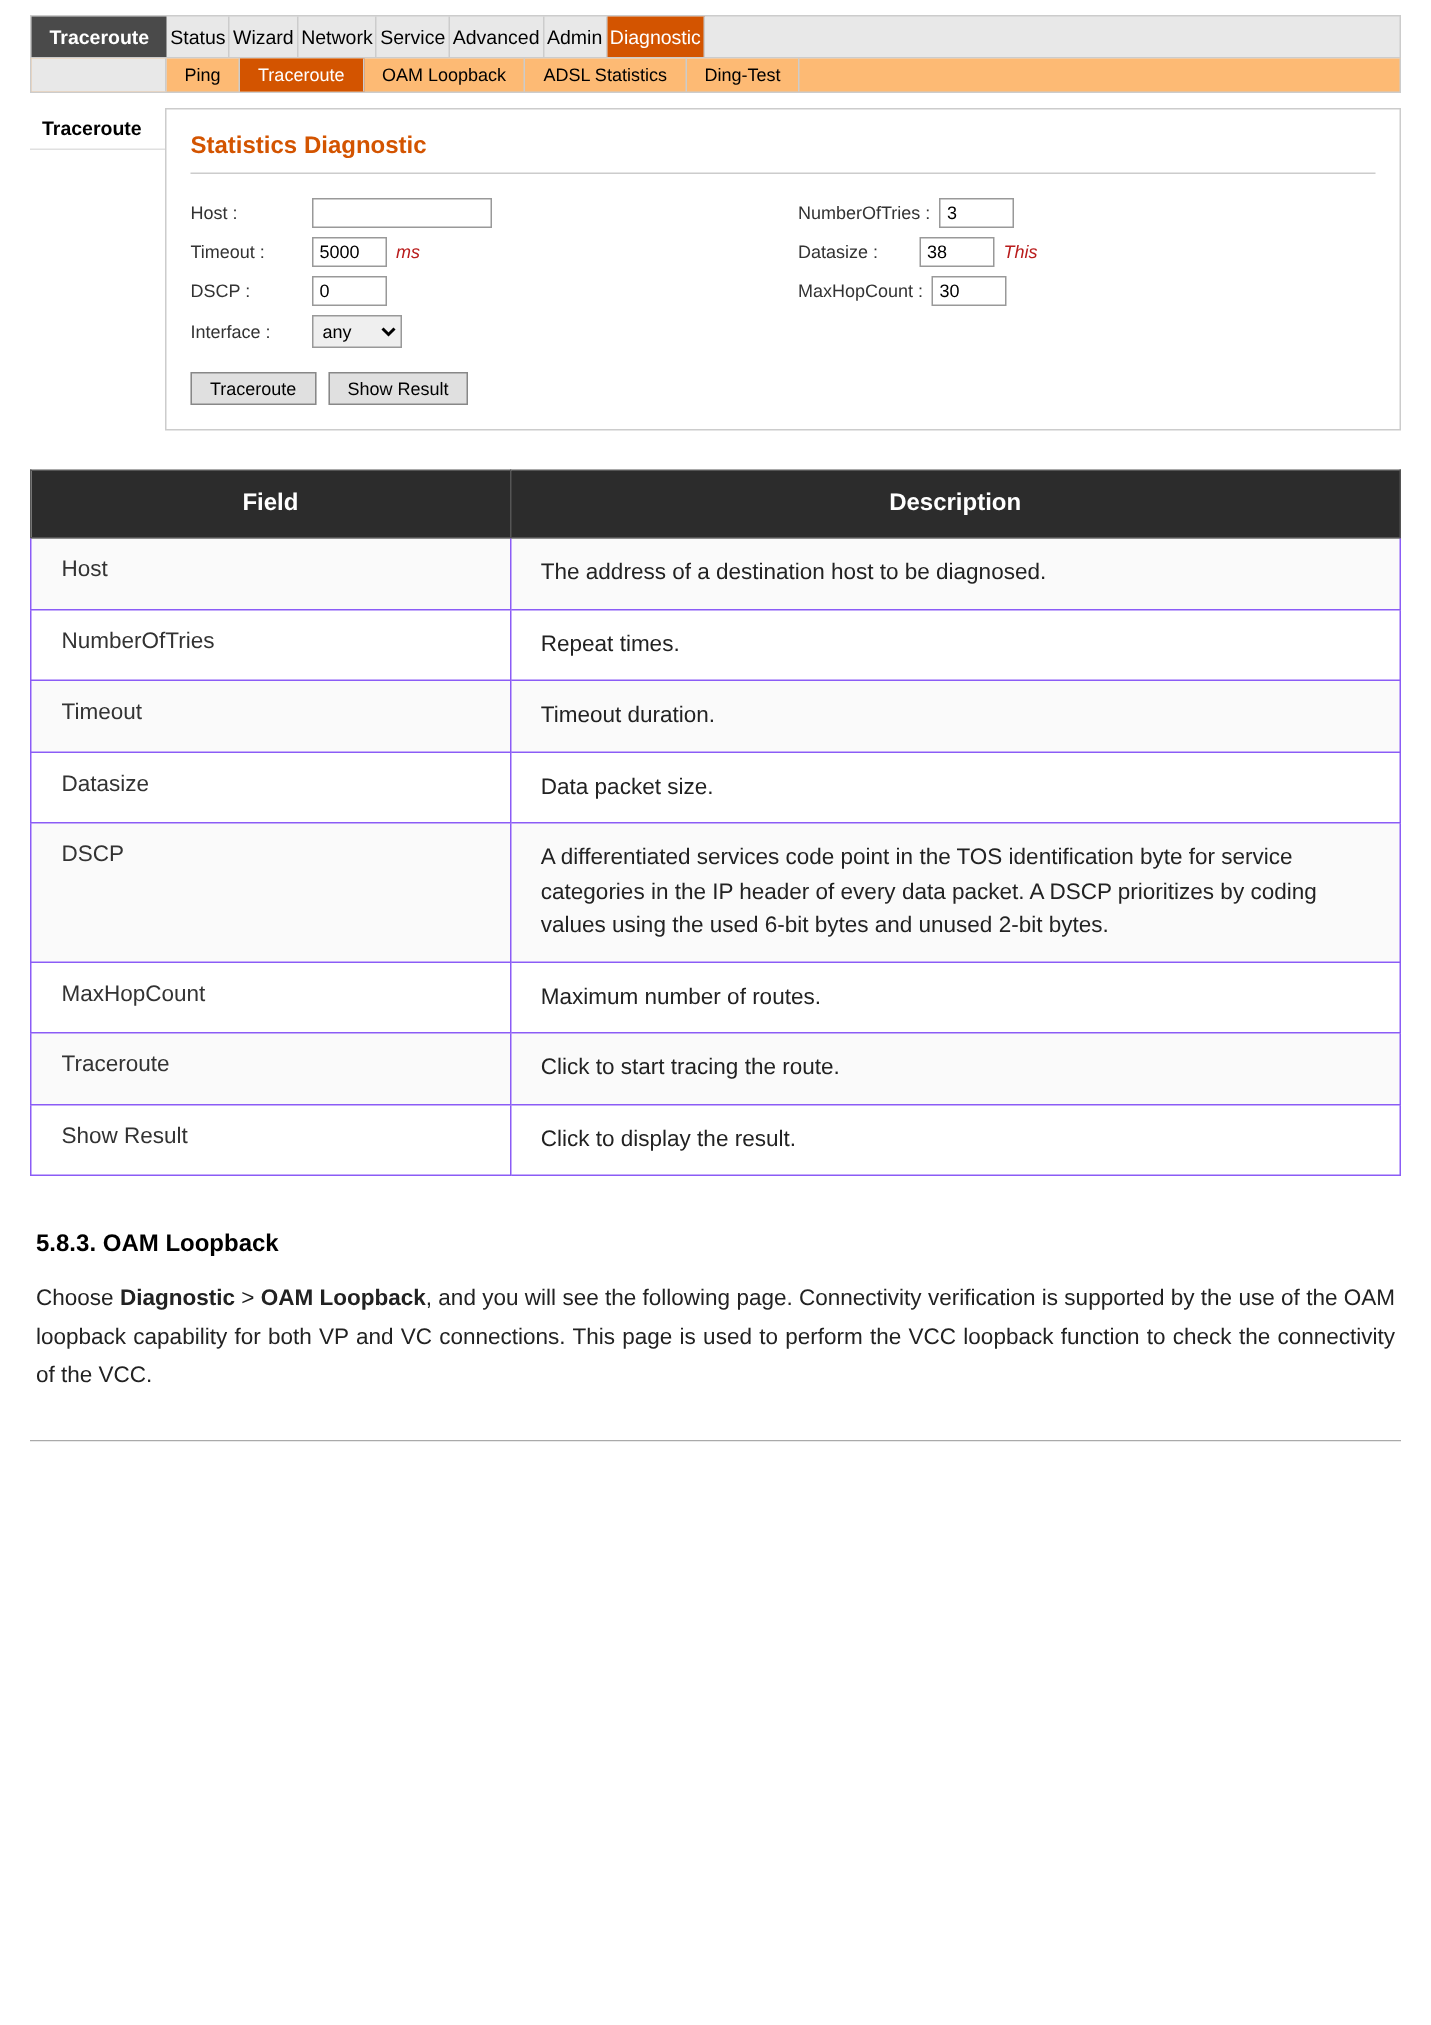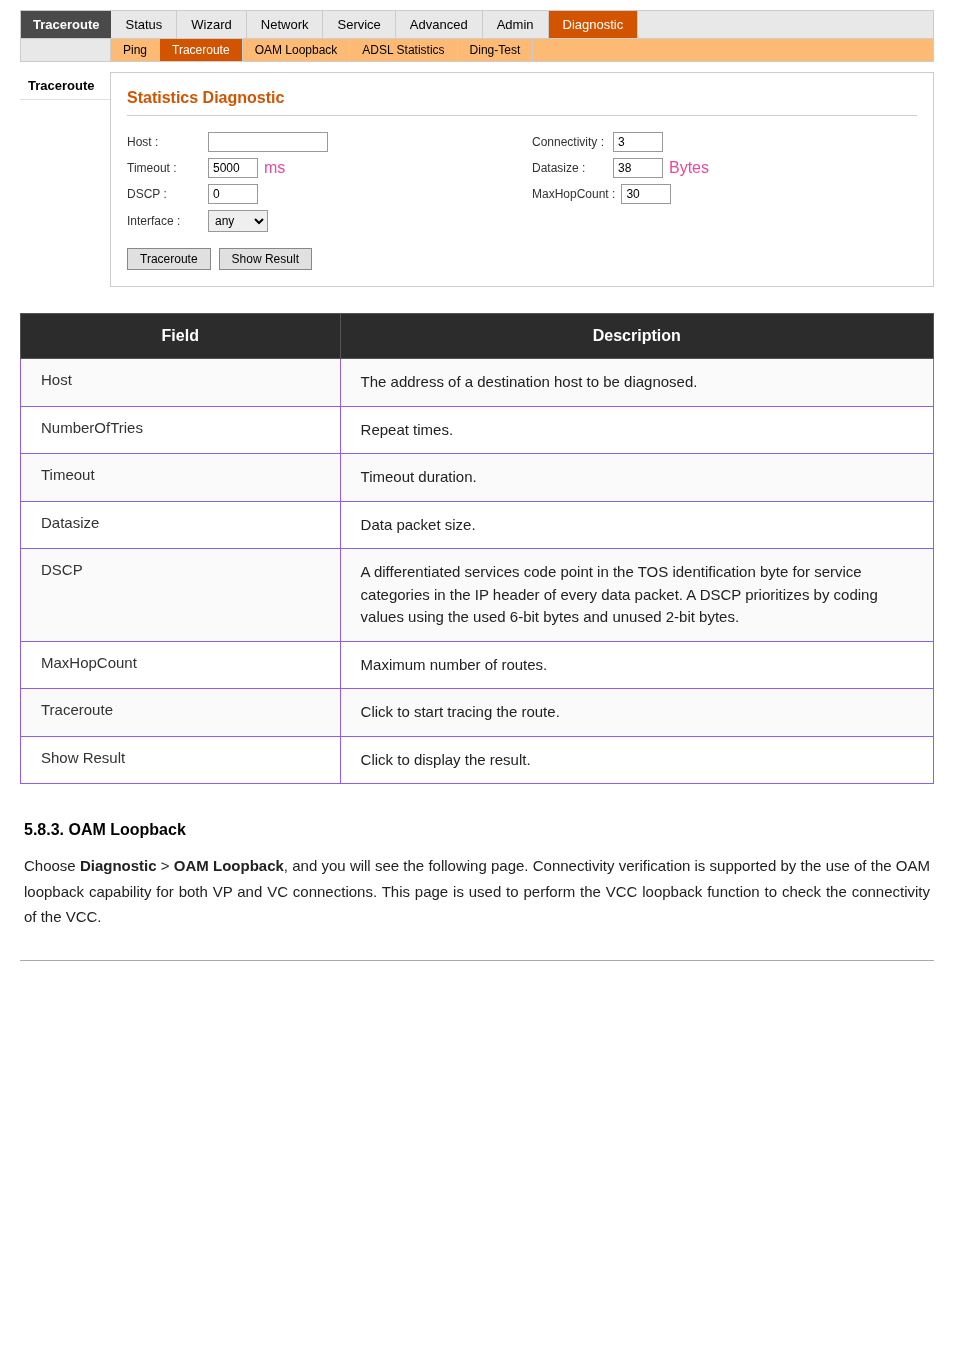--- a/index.html
+++ b/index.html
@@ -29,21 +29,21 @@
       font-size: 13px;
       display: flex;
       align-items: center;
       min-width: 90px;
     }
     .nav-tabs-top {
       display: flex;
       flex: 1;
     }
     .nav-tab-top {
-      padding: 6px 14px;
+      padding: 6px 2px;
       font-size: 13px;
       cursor: pointer;
       color: #000;
       display: flex;
       align-items: center;
       border-right: 1px solid #ccc;
     }
     .nav-tab-top.active {
       background: #d35400;
       color: #fff;
@@ -146,22 +146,23 @@
       font-size: 12px;
       height: 20px;
     }
     .form-input-wide {
       width: 120px;
     }
     .form-input-short {
       width: 50px;
     }
     .form-unit {
-      font-size: 16px;
-      color: #ec4899;
+      font-size: 12px;
+      color: #b91c1c;
+      font-style: italic;
     }
     .form-select {
       border: 1px solid #999;
       font-size: 12px;
       height: 22px;
       padding: 0 2px;
       width: 60px;
     }
     .form-buttons {
       display: flex;
@@ -296,27 +297,27 @@
         <div class="form-row" style="margin-top:6px;">
           <span class="form-label">Interface :</span>
           <select class="form-select">
             <option>any</option>
           </select>
         </div>
       </div>
 
       <div>
         <div class="form-row">
-          <span class="form-label">Connectivity :</span>
+          <span class="form-label">NumberOfTries :</span>
           <input class="form-input form-input-short" type="text" value="3" style="">
         </div>
         <div class="form-row" style="margin-top:6px;">
           <span class="form-label">Datasize :</span>
           <input class="form-input form-input-short" type="text" value="38" style="">
-          <span class="form-unit">Bytes</span>
+          <span class="form-unit">This</span>
         </div>
         <div class="form-row" style="margin-top:6px;">
           <span class="form-label">MaxHopCount :</span>
           <input class="form-input form-input-short" type="text" value="30" style="">
         </div>
       </div>
     </div>
     <div class="form-buttons">
       <button class="btn">Traceroute</button>
       <button class="btn">Show Result</button>

